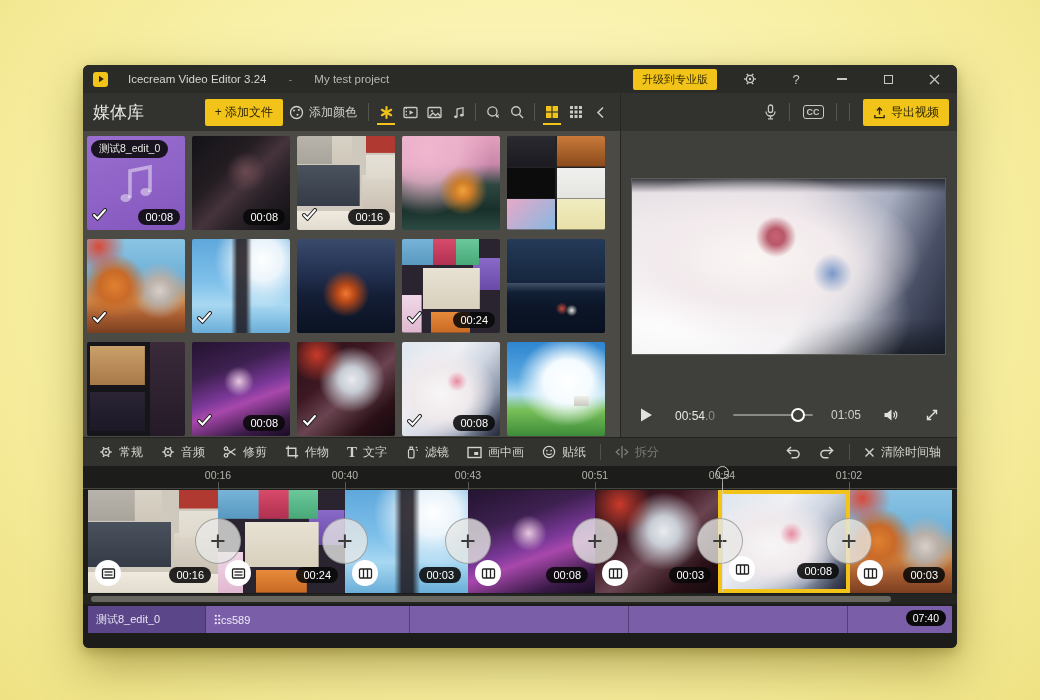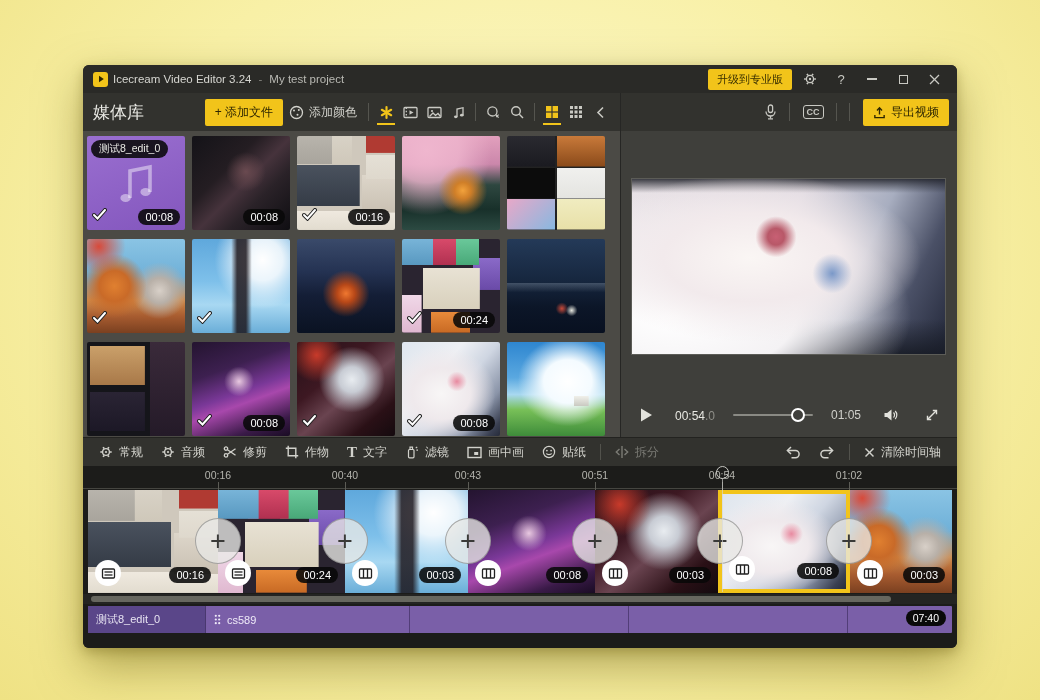--- a/index.html
+++ b/index.html
@@ -4,21 +4,21 @@
 <style>
   *{box-sizing:border-box;margin:0;padding:0}
   html,body{width:1040px;height:700px}
   body{font-family:"Liberation Sans","DejaVu Sans",sans-serif;overflow:hidden}
   .page{position:relative;width:1040px;height:700px;
     background:radial-gradient(ellipse at 50% 38%,#fdf9cf 0%,#f8f0a6 55%,#efe284 100%)}
   .window{position:absolute;left:83px;top:65px;width:874px;height:583px;border-radius:6px;
     overflow:hidden;background:#2e2e2b;box-shadow:0 18px 45px rgba(110,95,15,.5),0 4px 12px rgba(110,95,15,.35)}
 
   
-  .titlebar{height:28px;background:#2a2a27;display:flex;align-items:center;padding:0 10px;gap:5px}
+  .titlebar{height:28px;background:#2a2a27;display:flex;align-items:center;padding:0 10px;gap:20px}
   .appicon{width:15px;height:15px;border-radius:3px;background:#f2c41a;display:flex;align-items:center;justify-content:center;color:#2e2600}
   .tb-title{font-size:11.5px;color:#d6d6d1}
   .tb-sep{font-size:11.5px;color:#85857f;margin:0 2px}
   .tb-project{font-size:11.5px;color:#b9b9b3}
   .tb-spacer{flex:1}
   .upgrade-btn{background:#f2c41a;color:#3a3000;border:none;border-radius:2px;font-size:11px;
     padding:3px 9px;cursor:pointer;font-family:inherit}
   .tb-btn{background:none;border:none;color:#c9c9c3;width:26px;height:22px;display:flex;align-items:center;
     justify-content:center;font-size:13px;cursor:pointer;font-family:inherit}
   .tb-min{width:10px;height:1.5px;background:#c9c9c3}
@@ -164,21 +164,21 @@
     display:flex;align-items:center;justify-content:center;font-size:27px;font-weight:300;cursor:pointer;z-index:5}
   .playhead{position:absolute;left:633px;top:401px;width:13px;height:126px;z-index:6;pointer-events:none}
   .playhead .head{width:13px;height:13px;border-radius:50%;border:1.5px solid rgba(215,215,210,.9)}
   .playhead .stem{position:absolute;left:6px;top:13px;bottom:0;width:1px;background:rgba(215,215,210,.65)}
   .hscroll{position:absolute;left:0;top:128px;width:874px;height:10px;background:#242422;display:flex;align-items:center}
   .hthumb{margin-left:8px;width:800px;height:6px;border-radius:3px;background:#67675f;cursor:pointer}
   .audio-track{position:absolute;left:5px;top:140px;width:864px;height:27px;background:#7a5fa8;
     display:flex;align-items:center;border-radius:1px;cursor:pointer}
   .audio-label-seg{width:118px;height:100%;background:#5a4689;display:flex;align-items:center;
     padding:0 8px;font-size:11px;color:#e8e4f2;border-right:1px solid #49386f;white-space:nowrap;overflow:hidden}
-  .audio-clip{display:flex;align-items:center;gap:6px;padding:0 8px;font-size:11px;color:#efeaf8}
+  .audio-clip{display:flex;align-items:center;padding:0 8px;font-size:11px;color:#efeaf8}
   .audio-div{position:absolute;top:0;width:1px;height:100%;background:rgba(50,35,80,.55)}
   .audio-badge{position:absolute;right:6px;top:4px;background:#0a0a0a;color:#fff;font-size:10.5px;
     padding:1px 7px;border-radius:8px;line-height:14px}
 
   .ic{display:inline-flex}
   .ic svg{display:block}
 </style>
 </head>
 <body>
 

